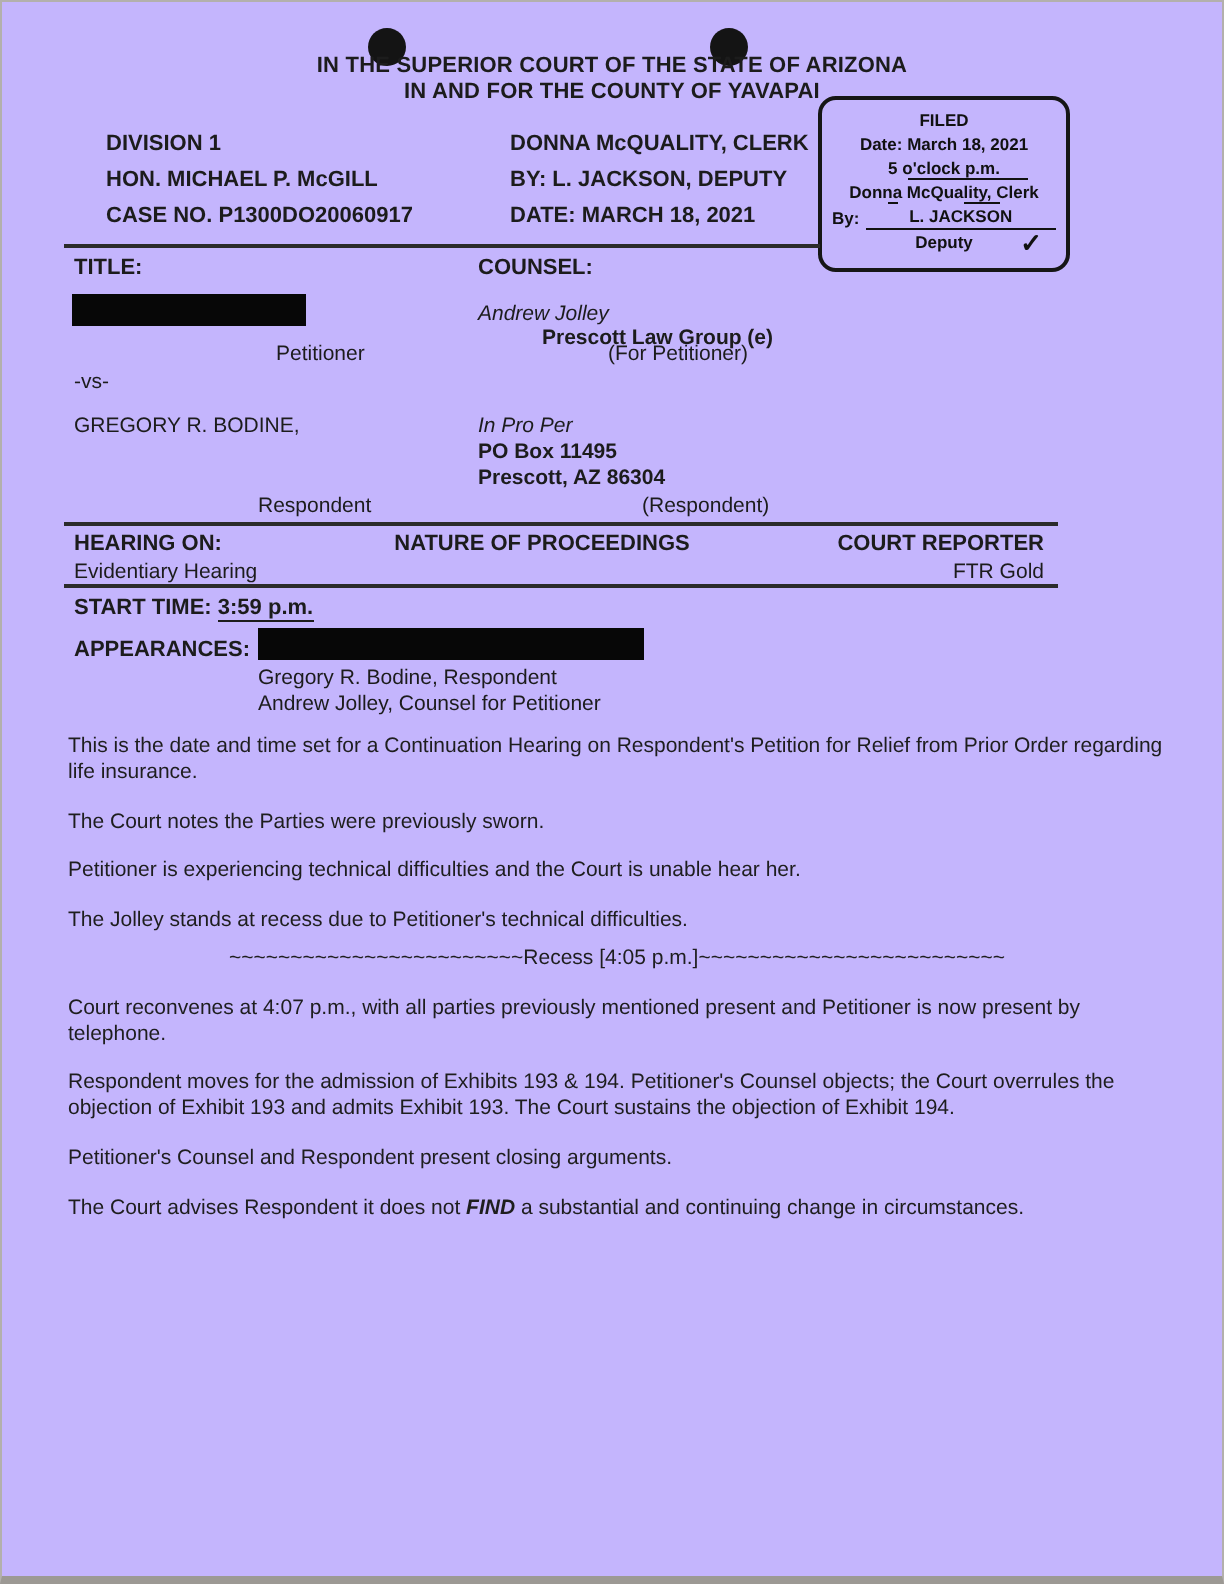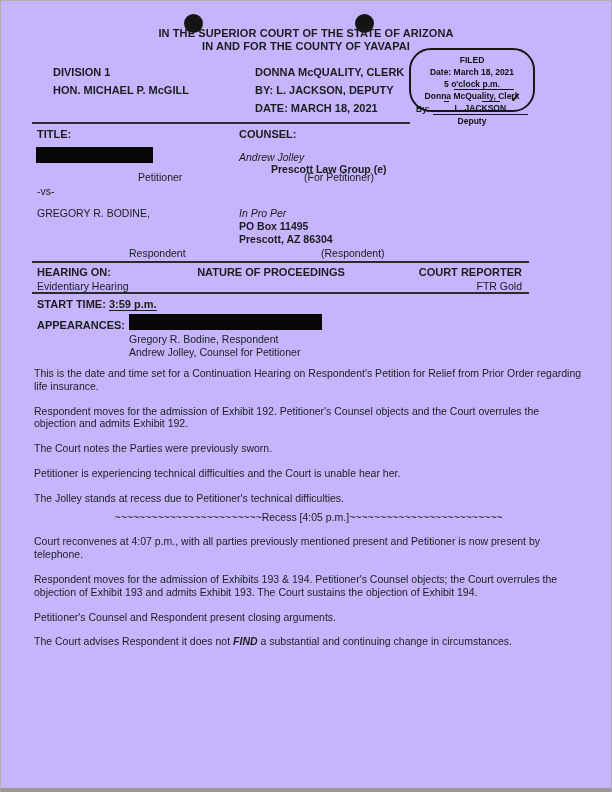--- a/index.html
+++ b/index.html
@@ -14,22 +14,22 @@
   .b { font-weight:bold; }
   .i { font-style:italic; }
   .fs11 { font-size:11px; }
   .fs10 { font-size:10.5px; }
   .hole { position:absolute; width:19px; height:19px; border-radius:50%; background:#141414; }
   .center-line { position:absolute; left:0; width:100%; text-align:center; font-weight:bold; font-size:11px; letter-spacing:.1px; }
   .info-col div { font-weight:bold; font-size:11px; line-height:18px; white-space:nowrap;padding-left:16px; }
   .rule { position:absolute; background:#2b2b2b; height:2px; }
   .redact { position:absolute; background:#070707; }
   .stamp {
-    position:absolute; left:408px; top:47px; width:126px; height:64px;
-    border:2.5px solid #161616; border-radius:22px;
+    position:absolute; left:408px; top:47px; width:126px; height:88px;
+    border:2.5px solid #161616; border-radius:9px;
     padding:4px 5px 2px 5px; text-align:center;
     font-size:8.5px; font-weight:bold; line-height:12px; color:#111;
   }
   .stamp .ul { border-bottom:1.2px solid #111; padding-bottom:12px; }
   .stamp .by-row { display:flex; align-items:flex-end; text-align:left; }
   .stamp .by-line { flex:1; border-bottom:1.2px solid #111; text-align:center; margin-left:3px; }
   .stamp .check { position:absolute; right:12px; bottom:6px; font-size:13px; font-weight:bold; }
   .ulv { border-bottom:1.4px solid #1c1c1c; }
   .bodytext { position:absolute; left:33px; top:366px; width:549px; font-size:10.5px; line-height:12.8px; color:#1e1e1e; }
   .bodytext p { margin-bottom:12px; }
@@ -42,20 +42,21 @@
 
   <div class="hole" style="left:183px; top:13px;"></div>
   <div class="hole" style="left:354px; top:13px;"></div>
 
   <div class="center-line" style="top:26px;">IN THE SUPERIOR COURT OF THE STATE OF ARIZONA</div>
   <div class="center-line" style="top:39px;">IN AND FOR THE COUNTY OF YAVAPAI</div>
 
   <div class="abs info-col" style="left:36px; top:62px;">
     <div>DIVISION 1</div>
     <div>HON. MICHAEL P. McGILL</div>
+    <div>CASE NO. P1300DO20060917</div>
   </div>
 
   <div class="abs info-col" style="left:238px; top:62px;">
     <div>DONNA McQUALITY, CLERK</div>
     <div>BY: L. JACKSON, DEPUTY</div>
     <div>DATE: MARCH 18, 2021</div>
   </div>
 
   <div class="stamp">
     <div>FILED</div>
@@ -104,21 +105,20 @@
 
   <div class="abs b fs11" style="left:36px; top:318px;">APPEARANCES:</div>
   <div class="redact" style="left:128px; top:313px; width:193px; height:16px;"></div>
   <div class="abs fs10" style="left:128px; top:332px; line-height:13px;">
     <div>Gregory R. Bodine, Respondent</div>
     <div>Andrew Jolley, Counsel for Petitioner</div>
   </div>
 
   <div class="bodytext">
     <p>This is the date and time set for a Continuation Hearing on Respondent's Petition for Relief from Prior Order regarding life insurance.</p>
-    <p>Respondent moves for the admission of Exhibit 192. Petitioner's Counsel objects and the Court overrules the objection and admits Exhibit 192.</p>
     <p>The Court notes the Parties were previously sworn.</p>
     <p>Petitioner is experiencing technical difficulties and the Court is unable hear her.</p>
     <p style="margin-bottom:6px;">The Jolley stands at recess due to Petitioner's technical difficulties.</p>
     <p class="recess">~~~~~~~~~~~~~~~~~~~~~~~~Recess [4:05 p.m.]~~~~~~~~~~~~~~~~~~~~~~~~~</p>
     <p>Court reconvenes at 4:07 p.m., with all parties previously mentioned present and Petitioner is now present by telephone.</p>
     <p>Respondent moves for the admission of Exhibits 193 &amp; 194. Petitioner's Counsel objects; the Court overrules the objection of Exhibit 193 and admits Exhibit 193. The Court sustains the objection of Exhibit 194.</p>
     <p>Petitioner's Counsel and Respondent present closing arguments.</p>
     <p><span>The Court advises Respondent it does not </span><span class="b i">FIND</span><span> a substantial and continuing change in circumstances.</span></p>
   </div>
 

